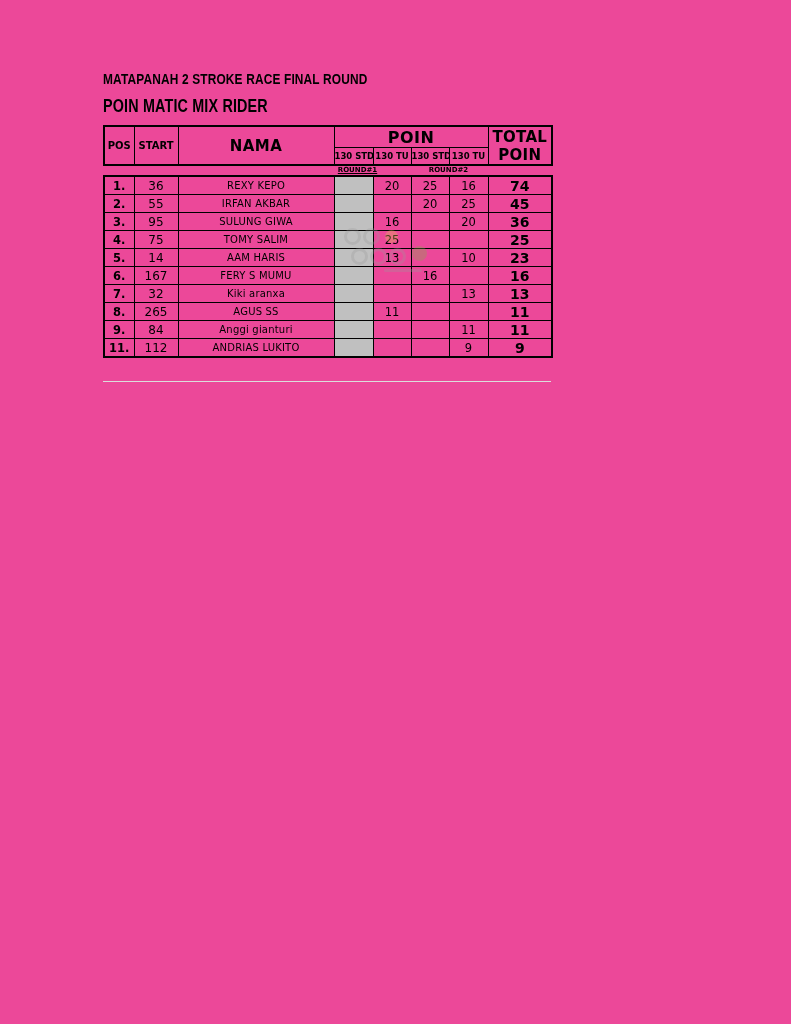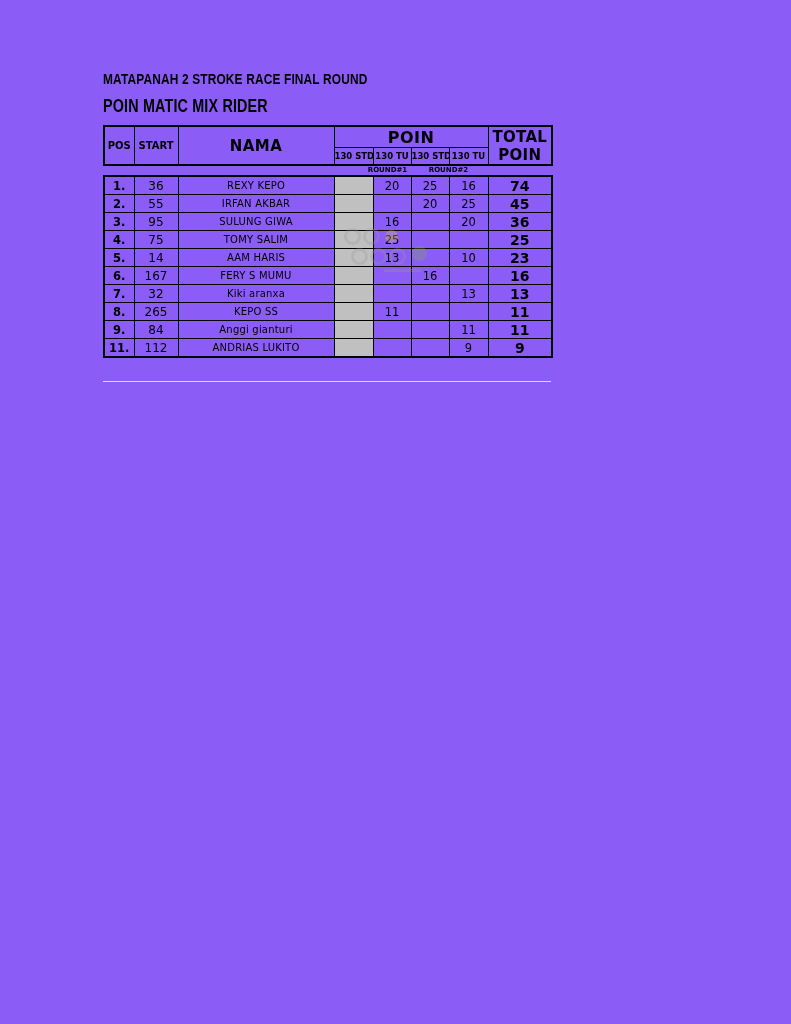--- a/index.html
+++ b/index.html
@@ -1,19 +1,19 @@
 <!DOCTYPE html>
 <html><head>
 <meta charset="utf-8">
 <style>
   html,body{margin:0;padding:0;background:#888;}
   .page{
     position:relative;
     width:791px;height:1024px;
-    background:#8b5cf6;
+    background:#ec4899;
     font-family:"DejaVu Sans", sans-serif;
     color:#000;
     overflow:hidden;
   }
   .race-title{
     position:absolute;left:103px;top:71px;
     font-family:"Liberation Sans", sans-serif;
     font-weight:bold;font-size:14.5px;
     white-space:nowrap;
     transform:scaleX(0.82);transform-origin:left center;
@@ -37,21 +37,21 @@
   .th-poin{font-size:16px;font-weight:bold;height:20px;letter-spacing:0.5px;}
   .th-sub{font-family:"Liberation Sans", sans-serif;font-size:8.5px;font-weight:bold;height:16px;}
   .th-total{font-size:15px;font-weight:bold;line-height:18px;letter-spacing:0.3px;}
   .gap-row{position:relative;height:9px;width:448px;}
   .round-label{
     position:absolute;top:0px;
     font-size:7px;font-weight:bold;
     font-family:"DejaVu Sans", sans-serif;
     text-align:center;line-height:9px;
   }
-  .round-1{left:246px;width:77px;}
+  .round-1{left:216px;width:77px;text-decoration:underline;}
   .round-2{left:307px;width:77px;}
   .data-table td{height:17px;}
   .c-pos{font-size:11.5px;font-weight:bold;}
   .c-start{font-size:12px;}
   .c-name{font-size:10px;letter-spacing:0.2px;}
   .c-poin{font-size:11.5px;}
   .c-total{font-size:14px;font-weight:bold;}
   .shaded{background:#c0c0c0;}
   .after-line{position:absolute;left:103px;top:381px;width:448px;height:1px;background:#dcdcdc;}
   
@@ -184,21 +184,21 @@
         <td class="c-name">Kiki aranxa</td>
         <td class="c-poin shaded"></td>
         <td class="c-poin"></td>
         <td class="c-poin"></td>
         <td class="c-poin">13</td>
         <td class="c-total">13</td>
       </tr>
       <tr>
         <td class="c-pos">8.</td>
         <td class="c-start">265</td>
-        <td class="c-name">KEPO SS</td>
+        <td class="c-name">AGUS SS</td>
         <td class="c-poin shaded"></td>
         <td class="c-poin">11</td>
         <td class="c-poin"></td>
         <td class="c-poin"></td>
         <td class="c-total">11</td>
       </tr>
       <tr>
         <td class="c-pos">9.</td>
         <td class="c-start">84</td>
         <td class="c-name">Anggi gianturi</td>

